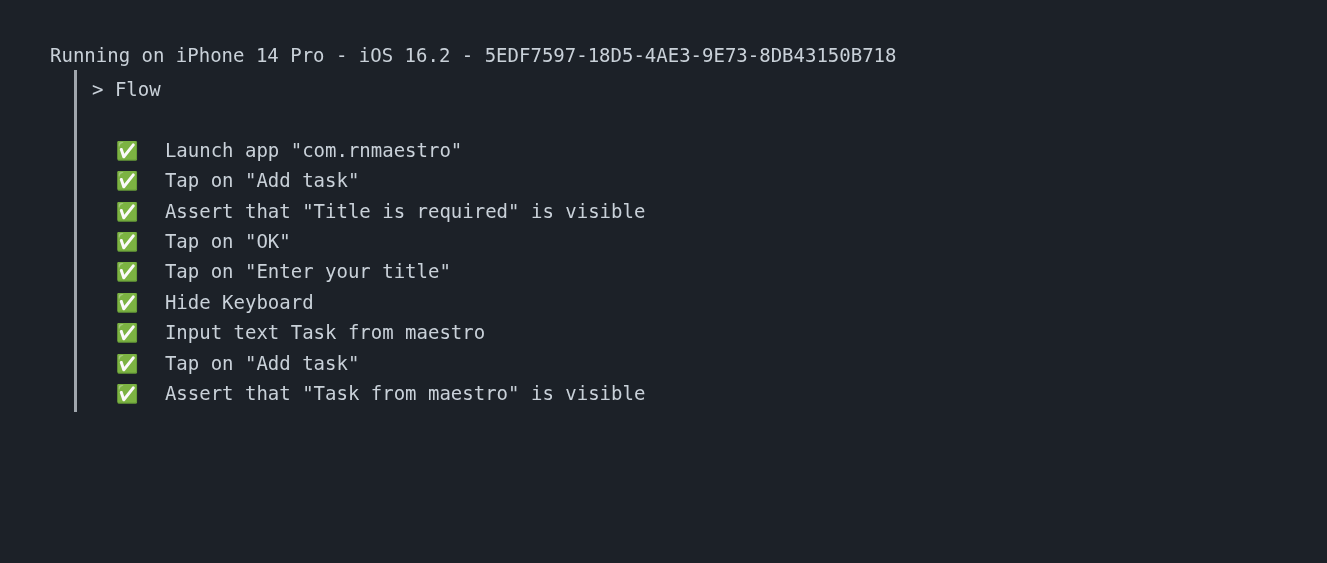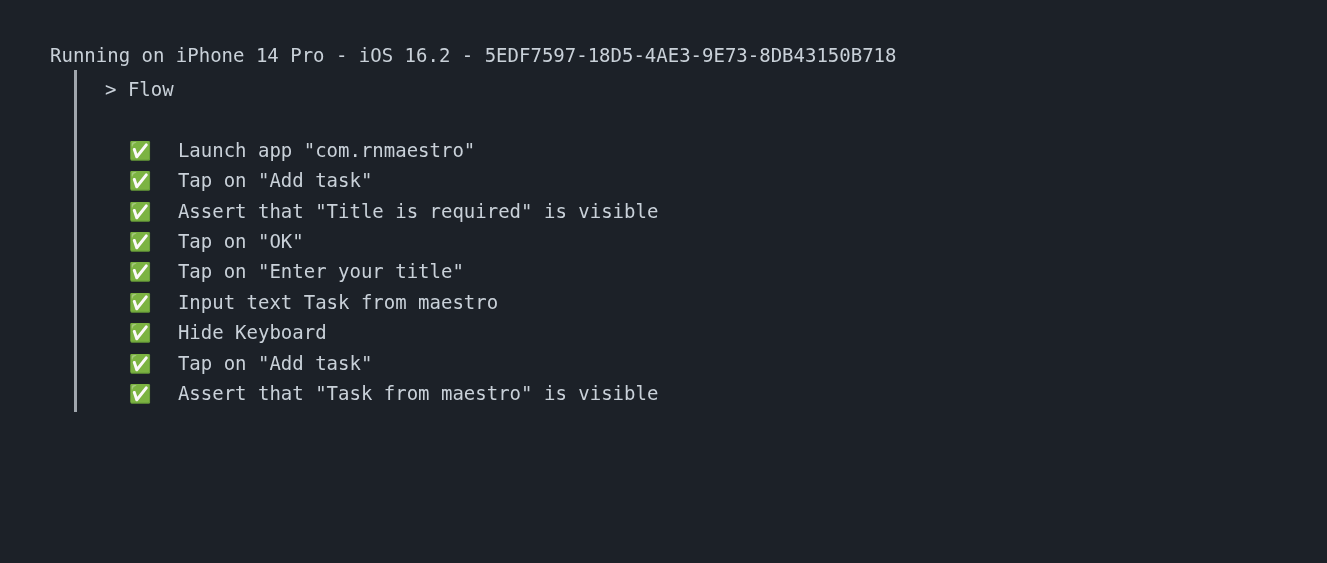--- a/index.html
+++ b/index.html
@@ -18,21 +18,21 @@
     height: 563px;
     overflow: hidden;
   }
   .header-line {
     color: #c9d1d9;
     white-space: pre;
   }
   .flow-block {
     border-left: 3px solid #a0a6ad;
     margin-left: 24px;
-    padding-left: 28px;
+    padding-left: 15px;
     padding-top: 4px;
     padding-bottom: 4px;
   }
   .flow-title {
     color: #c9d1d9;
     margin-bottom: 30px;
     white-space: pre;
   }
   .step-line {
     color: #c9d1d9;
@@ -60,18 +60,18 @@
 <div class="header-line">Running on iPhone 14 Pro - iOS 16.2 - 5EDF7597-18D5-4AE3-9E73-8DB43150B718</div>
 
 <div class="flow-block">
   <div class="flow-title">&gt; Flow</div>
   <div class="steps">
     <div class="step-line"><span class="step-icon"><span class="check">✅</span></span>  <span>Launch app "com.rnmaestro"</span></div>
     <div class="step-line"><span class="step-icon"><span class="check">✅</span></span>  <span>Tap on "Add task"</span></div>
     <div class="step-line"><span class="step-icon"><span class="check">✅</span></span>  <span>Assert that "Title is required" is visible</span></div>
     <div class="step-line"><span class="step-icon"><span class="check">✅</span></span>  <span>Tap on "OK"</span></div>
     <div class="step-line"><span class="step-icon"><span class="check">✅</span></span>  <span>Tap on "Enter your title"</span></div>
+    <div class="step-line"><span class="step-icon"><span class="check">✅</span></span>  <span>Hide Keyboard</span></div>
     <div class="step-line"><span class="step-icon"><span class="check">✅</span></span>  <span>Input text Task from maestro</span></div>
-    <div class="step-line"><span class="step-icon"><span class="check">✅</span></span>  <span>Hide Keyboard</span></div>
     <div class="step-line"><span class="step-icon"><span class="check">✅</span></span>  <span>Tap on "Add task"</span></div>
     <div class="step-line"><span class="step-icon"><span class="check">✅</span></span>  <span>Assert that "Task from maestro" is visible</span></div>
   </div>
 </div>
 
 </body></html>

